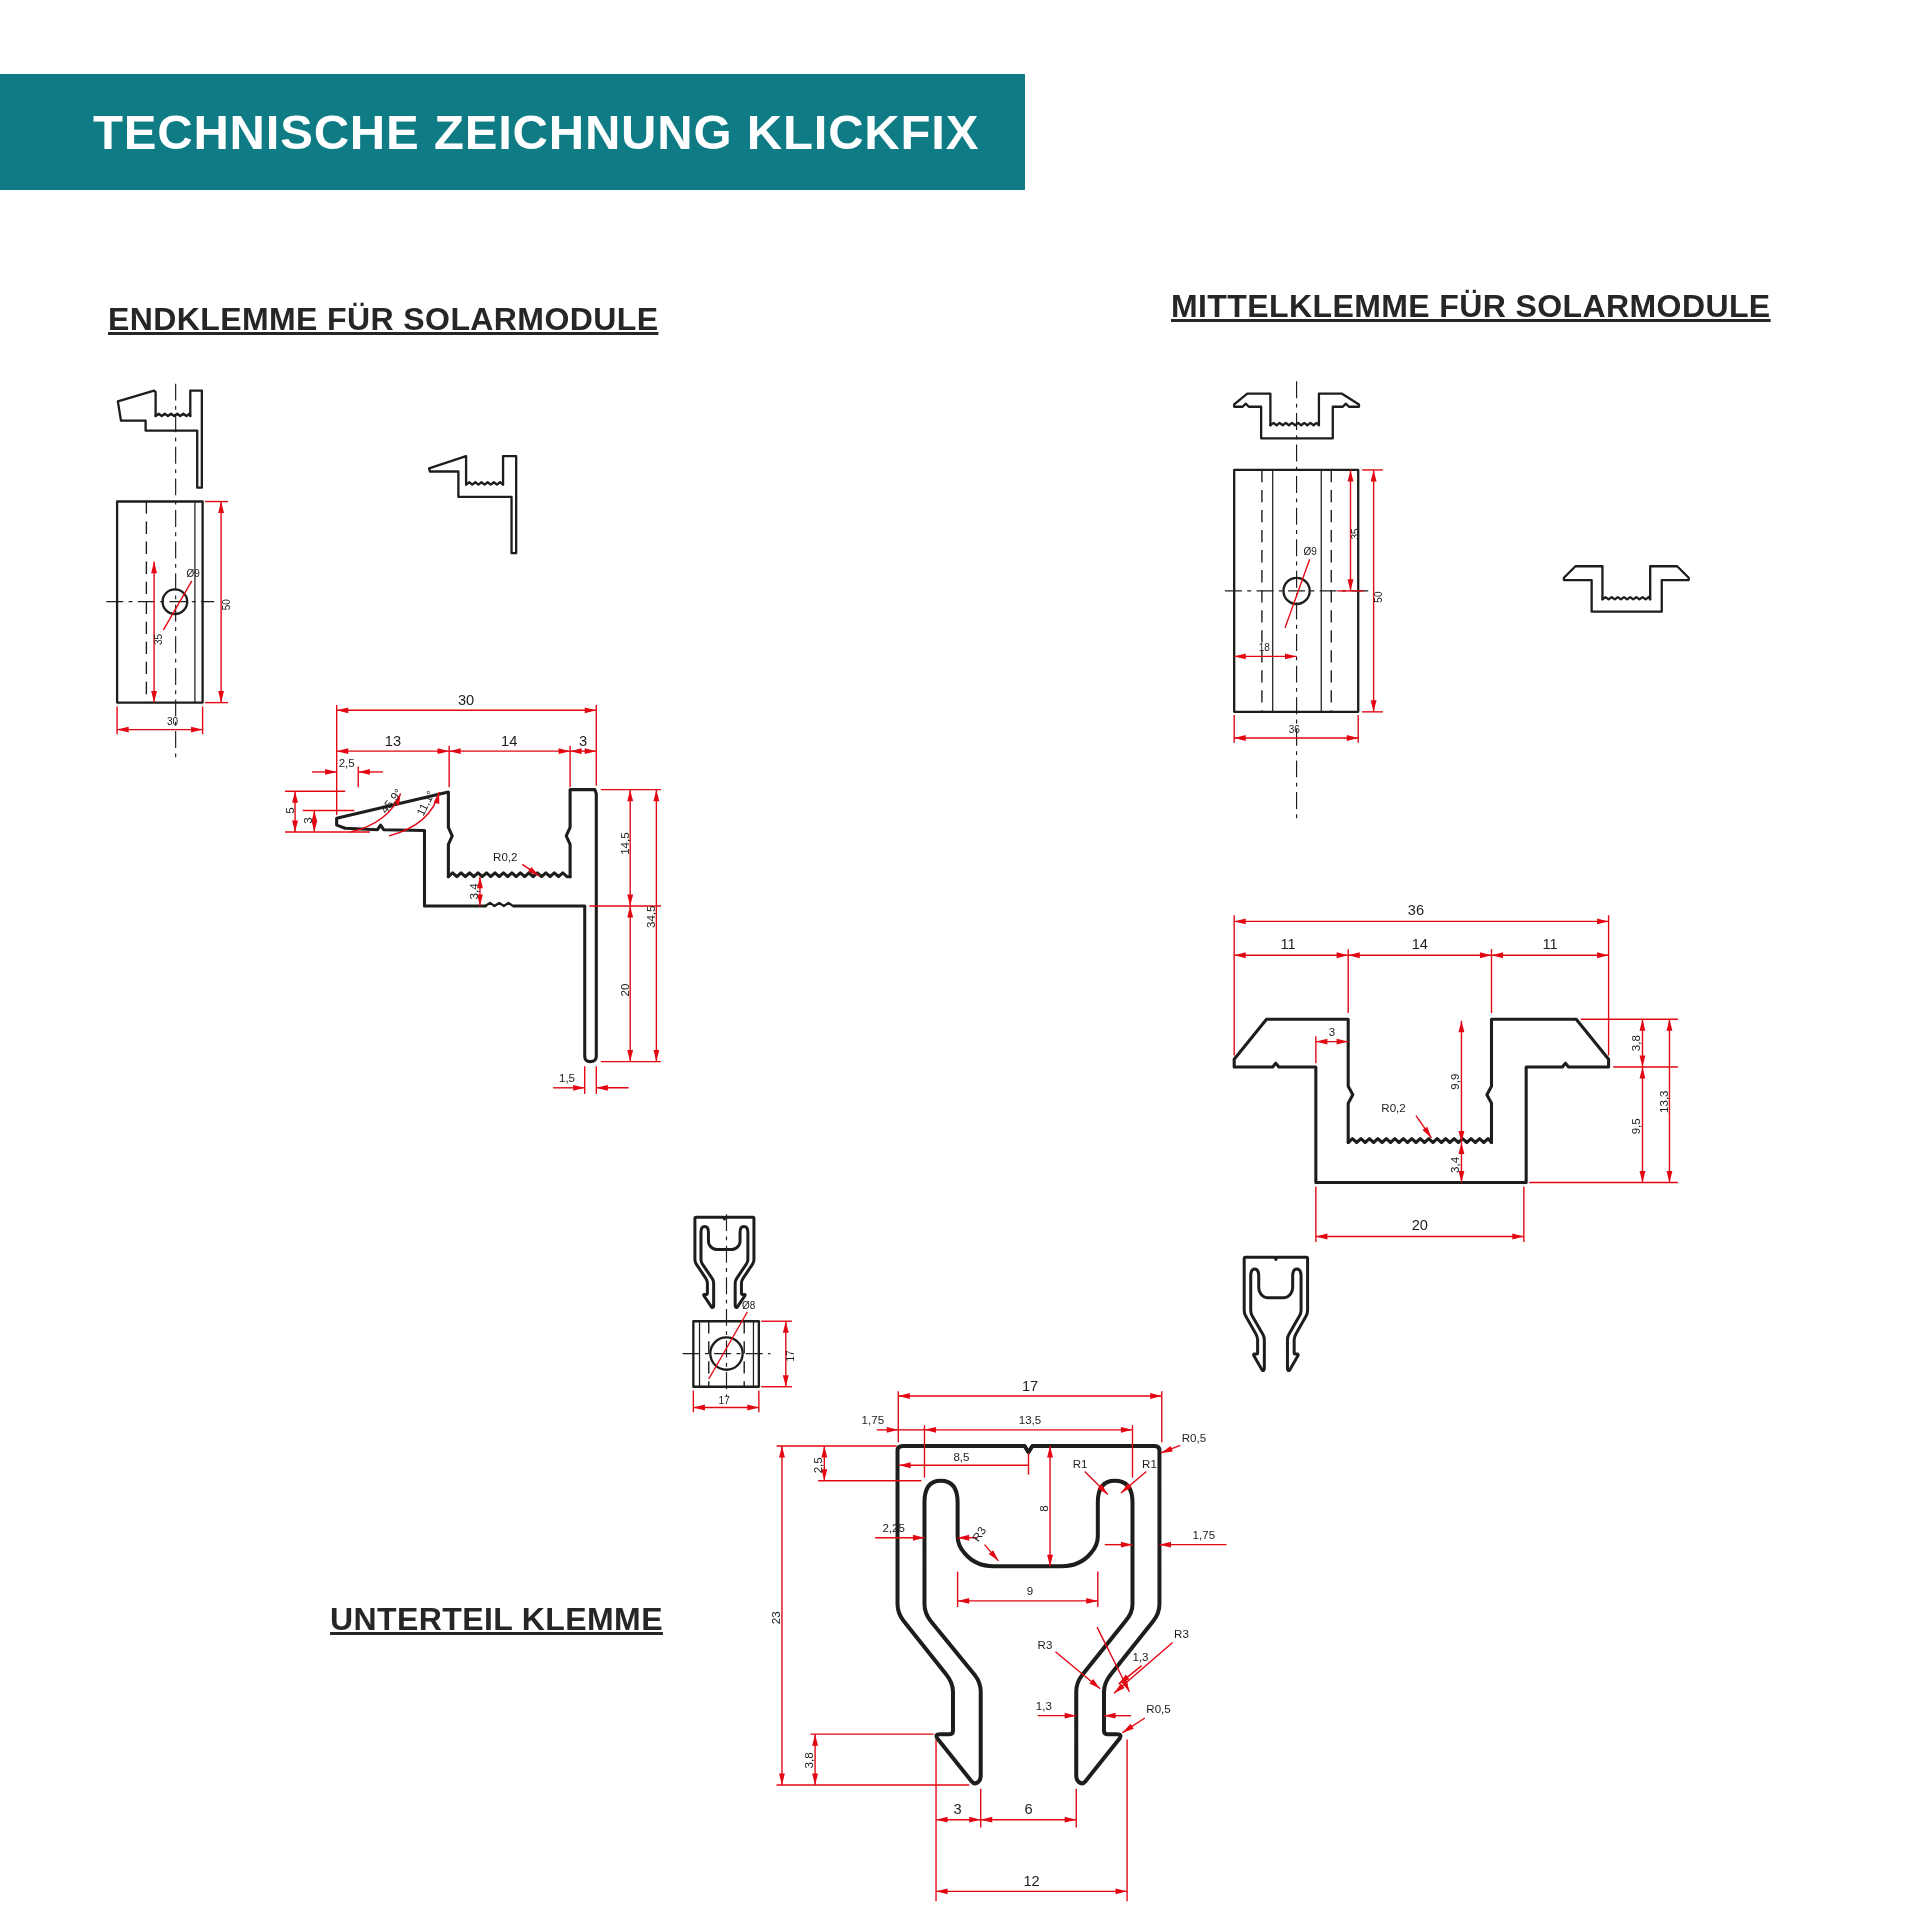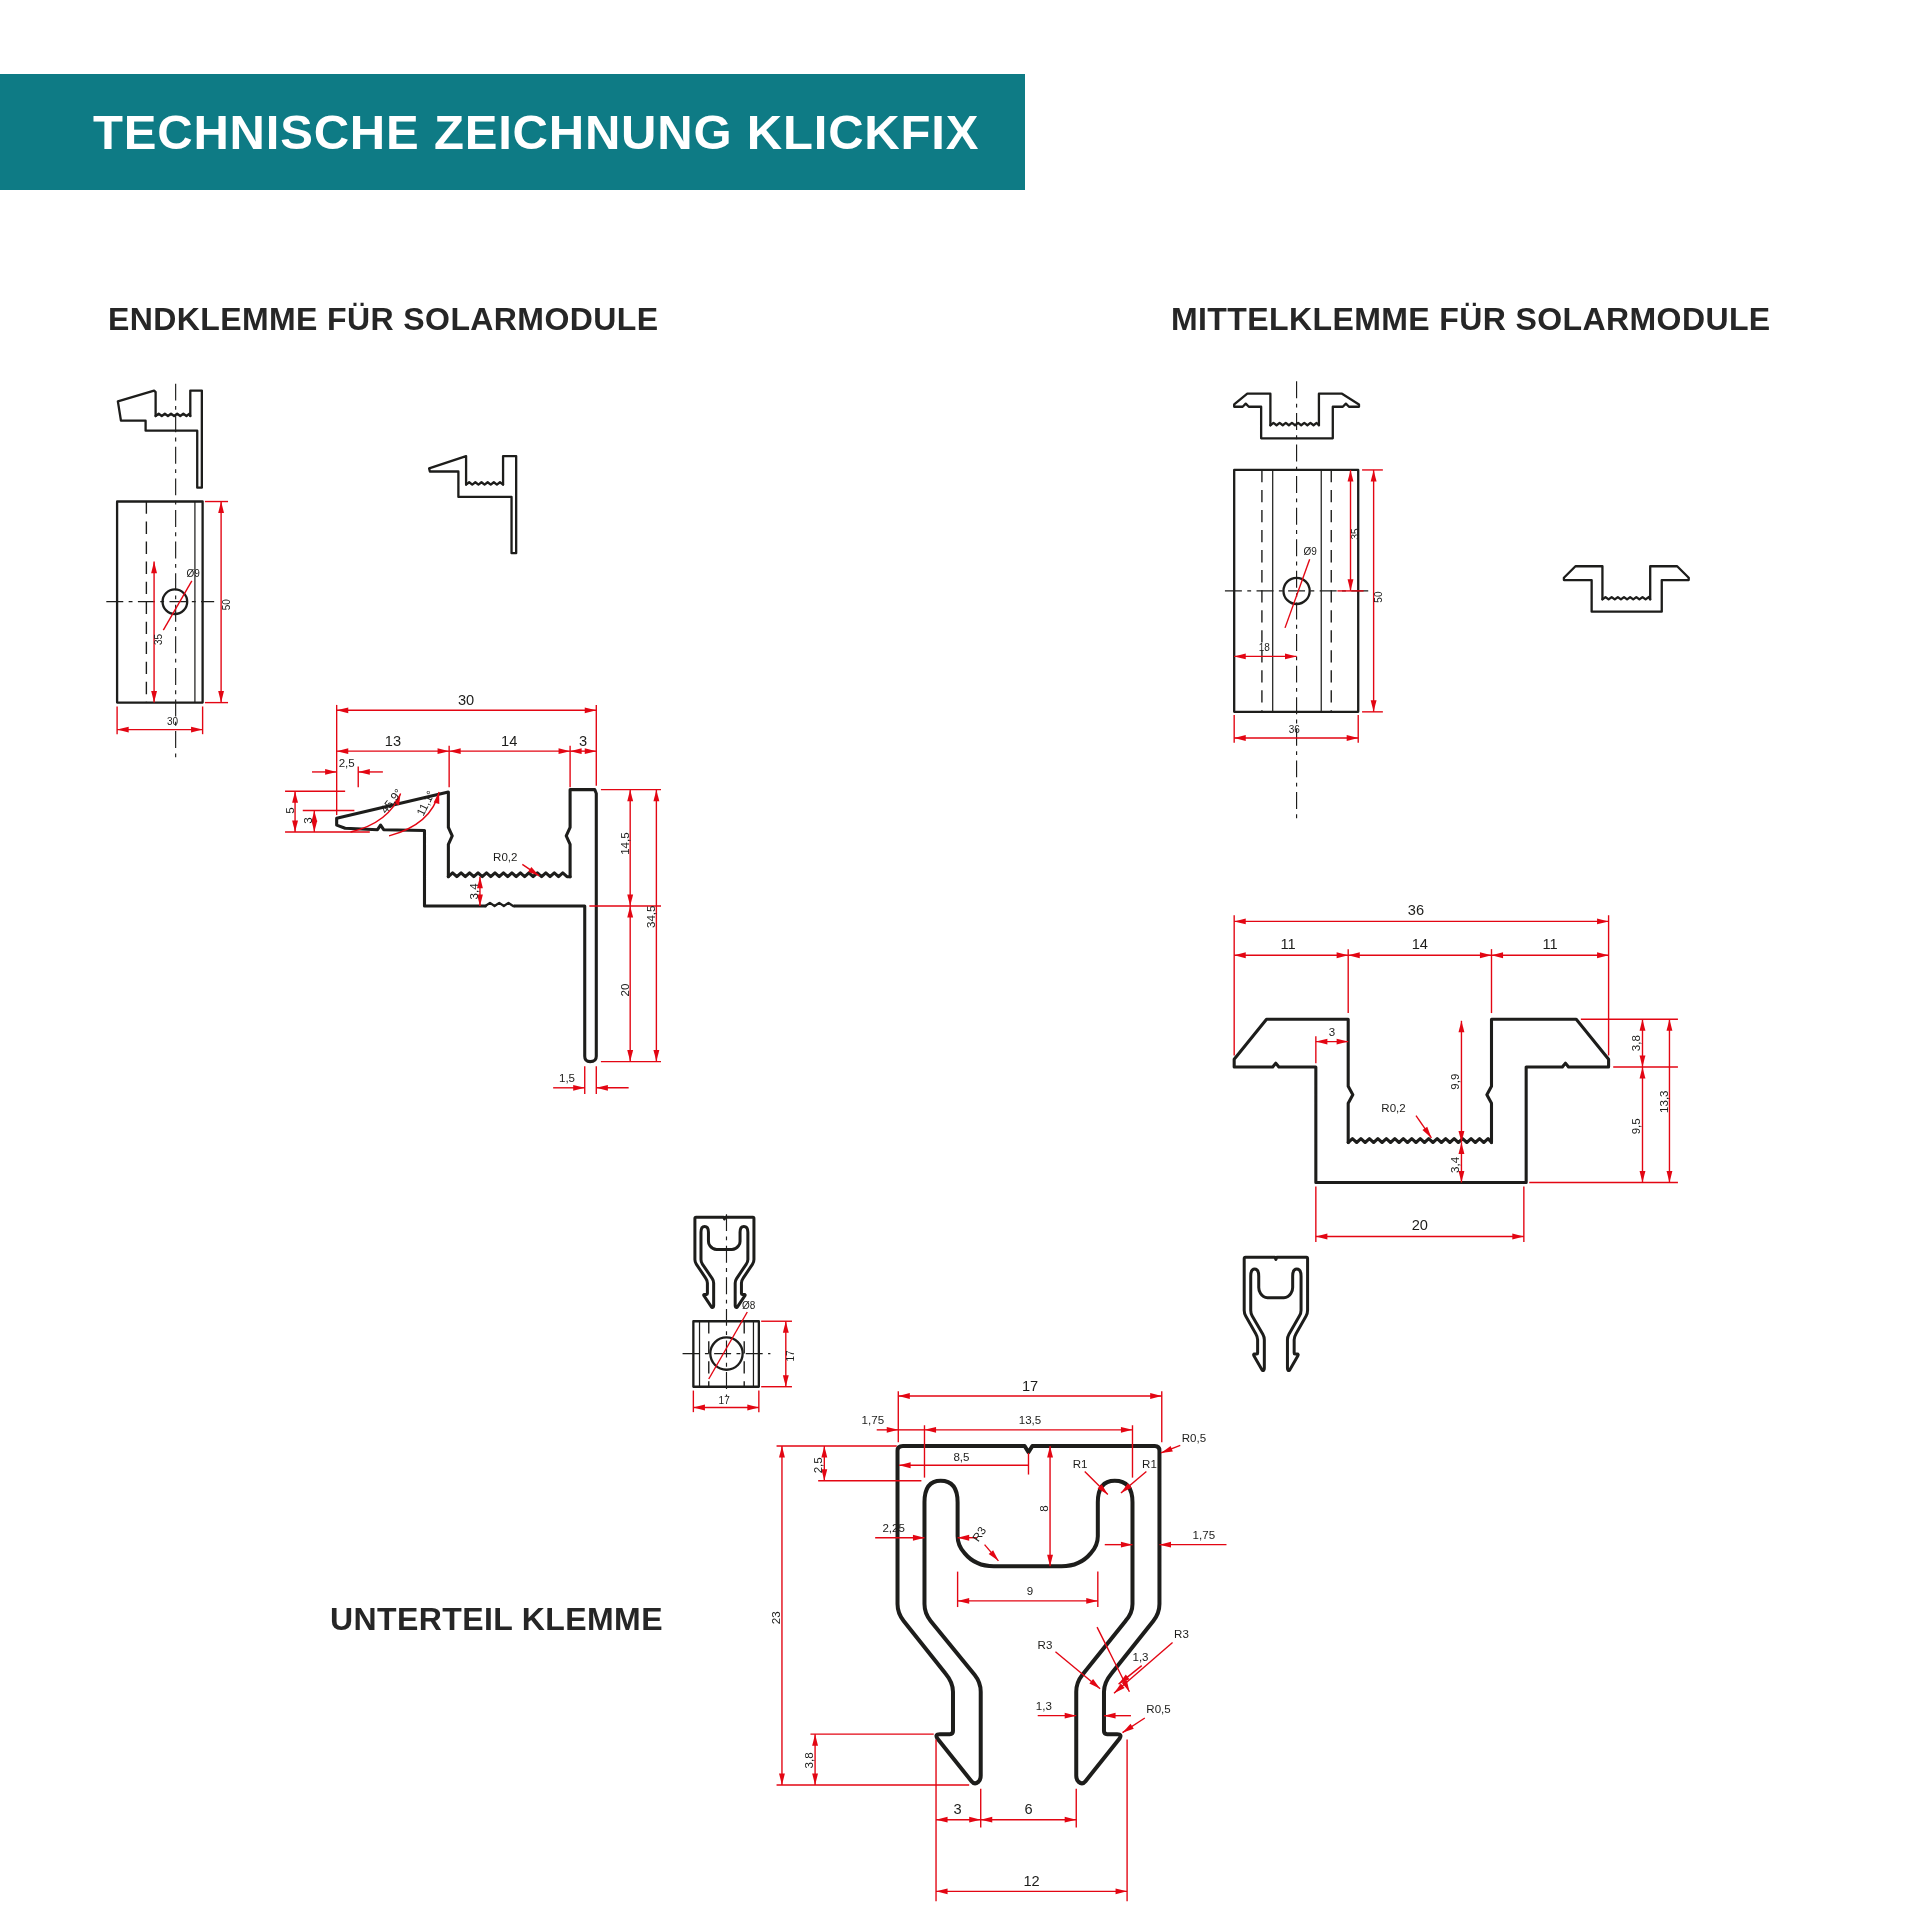--- a/index.html
+++ b/index.html
@@ -1,22 +1,22 @@
 <!DOCTYPE html>
 <html style="font-size:12.3px"><head>
 <meta charset="utf-8">
 <style>
   html,body{margin:0;padding:0;background:#ffffff;}
   .page{position:relative;width:1926px;height:1926px;background:#fff;overflow:hidden;
         font-family:"Liberation Sans",sans-serif;}
   .banner{position:absolute;left:0;top:74px;width:1025px;height:116px;display:flex;align-items:center;}
   .banner h1{margin:0 0 0 93px;color:#fff;font-size:49px;font-weight:800;letter-spacing:0.8px;white-space:nowrap;}
-  .sec-title{position:absolute;color:#262626;font-size:32px;font-weight:800;letter-spacing:0.4px;white-space:nowrap;}
+  .sec-title{position:absolute;color:#262626;font-size:32px;font-weight:800;letter-spacing:0.4px;white-space:nowrap;text-decoration:underline;}
   #t-end{left:108px;top:301px;}
-  #t-mit{left:1171px;top:301px;}
+  #t-mit{left:1171px;top:288px;}
   #t-unt{left:330px;top:1601px;}
   svg{position:absolute;left:0;top:0;}
   .blk4{stroke:#1d1d1b;stroke-width:4;fill:none;stroke-linejoin:round;stroke-linecap:round;}
   .blk3{stroke:#1d1d1b;stroke-width:3;fill:none;stroke-linejoin:round;stroke-linecap:round;}
   .thin{stroke:#1d1d1b;stroke-width:1.6;fill:none;}
   .cl{stroke:#1d1d1b;stroke-width:1.5;fill:none;stroke-dasharray:22 7 5 7;}
   .dsh{stroke:#1d1d1b;stroke-width:1.8;fill:none;stroke-dasharray:16 10;}
   .red{stroke:#e30613;stroke-width:1.8;fill:none;}
   text{fill:#1d1d1b;font-family:"Liberation Sans",sans-serif;}
   .tm{font-size:19px;}  

